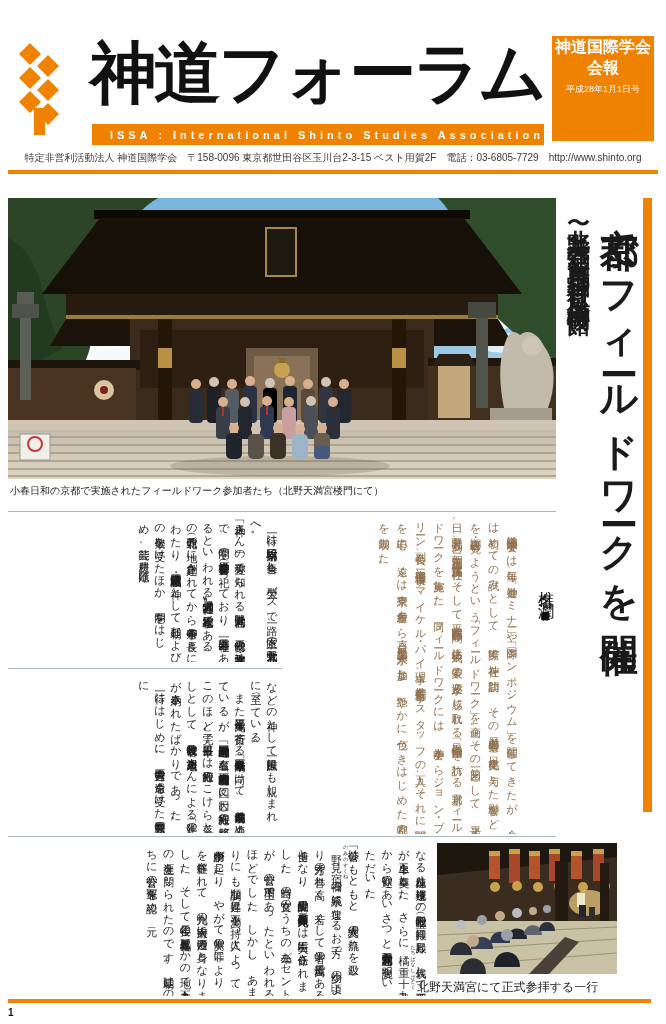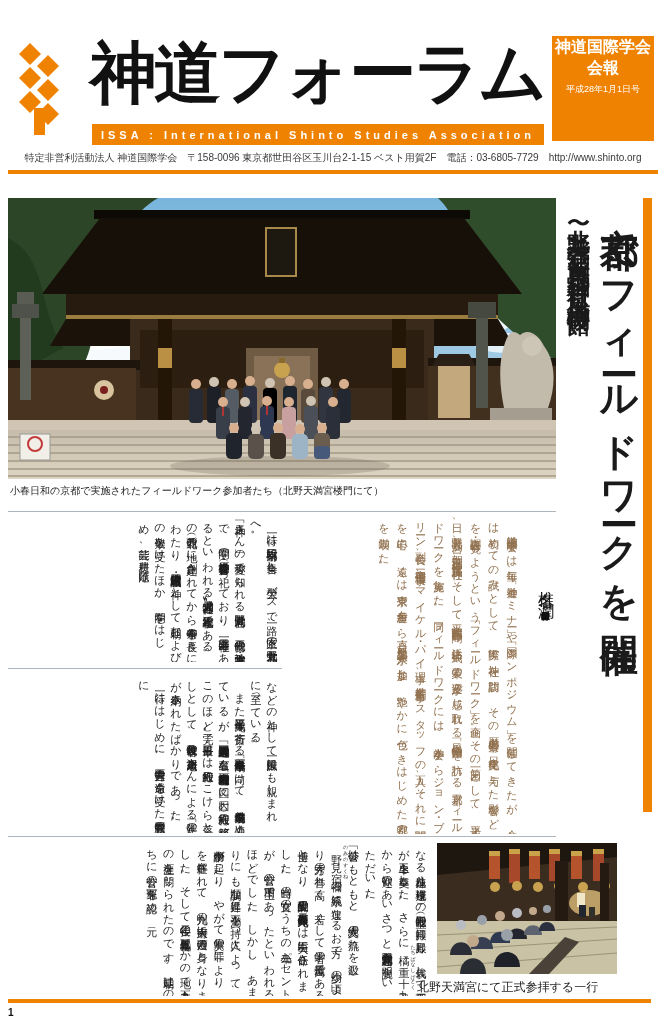--- a/index.html
+++ b/index.html
@@ -6,21 +6,21 @@
   html,body{margin:0;padding:0;background:#fff;}
   .page{position:relative;width:666px;height:1024px;background:#fff;overflow:hidden;
         font-family:"Liberation Serif","DejaVu Serif",serif;padding-left:36px;}
   .abs{position:absolute;}
 
   
   .masthead-title{left:90px;top:28px;width:460px;font-size:67px;font-weight:700;
     line-height:1.35;letter-spacing:-3px;color:#111;white-space:nowrap;}
   .issa-bar{left:92px;top:124px;width:452px;height:21px;background:var(--accent);
     color:#fff;font-family:"Liberation Sans","DejaVu Sans",sans-serif;font-weight:700;
-    font-size:11px;letter-spacing:4px;text-align:center;line-height:22px;white-space:nowrap;overflow:hidden;}
+    font-size:11px;letter-spacing:4px;text-align:right;line-height:22px;white-space:nowrap;overflow:hidden;}
   .vol-box{left:552px;top:36px;width:102px;height:105px;background:var(--accent);
     color:#fff;text-align:center;}
   .vol-line{margin-top:8px;line-height:48px;}
   .vol-prefix{font-size:17px;font-style:italic;}
   .vol-number{font-size:46px;font-weight:700;}
   .bulletin-name{font-family:"Liberation Sans","DejaVu Sans",sans-serif;font-size:16px;font-weight:700;margin-top:1px;}
   .issue-date{font-family:"Liberation Sans","DejaVu Sans",sans-serif;font-size:9px;margin-top:4px;}
   .address-line{left:0;top:151px;width:666px;text-align:center;font-size:10px;color:#3a3a3a;
     font-family:"Liberation Sans","DejaVu Sans",sans-serif;white-space:nowrap;}
   .rule{background:var(--accent);}
@@ -84,21 +84,21 @@
   </div>
 
   <div class="abs masthead-title">神道フォーラム</div>
 
   <div class="abs vol-box">
     <div class="bulletin-name">神道国際学会会報</div>
     <div class="issue-date">平成28年1月1日号</div>
   </div>
 
   <div class="abs issa-bar">ISSA : International Shinto Studies Association</div>
-  <div class="abs address-line">特定非営利活動法人 神道国際学会　〒158-0096 東京都世田谷区玉川台2-1-15 ベスト用賀2F　電話：03-6805-7729　http://www.shinto.org</div>
+  <div class="abs address-line">特定非営利活動法人 神道国際学会　〒158-0096 東京都世田谷区玉川台2-3-15 ベスト用賀2F　電話：03-6805-7729　http://www.shinto.org</div>
   <div class="abs rule rule-top"></div>
 
   <div class="abs main-photo">
     <svg width="548" height="281" viewBox="0 0 548 281">
       <defs>
         <linearGradient id="sky" x1="0" y1="0" x2="0" y2="1">
           <stop offset="0" stop-color="#79b5dc"></stop>
             <stop offset="1" stop-color="#bcd9ea"></stop>
         </linearGradient>
         <linearGradient id="steps" x1="0" y1="0" x2="0" y2="1">

